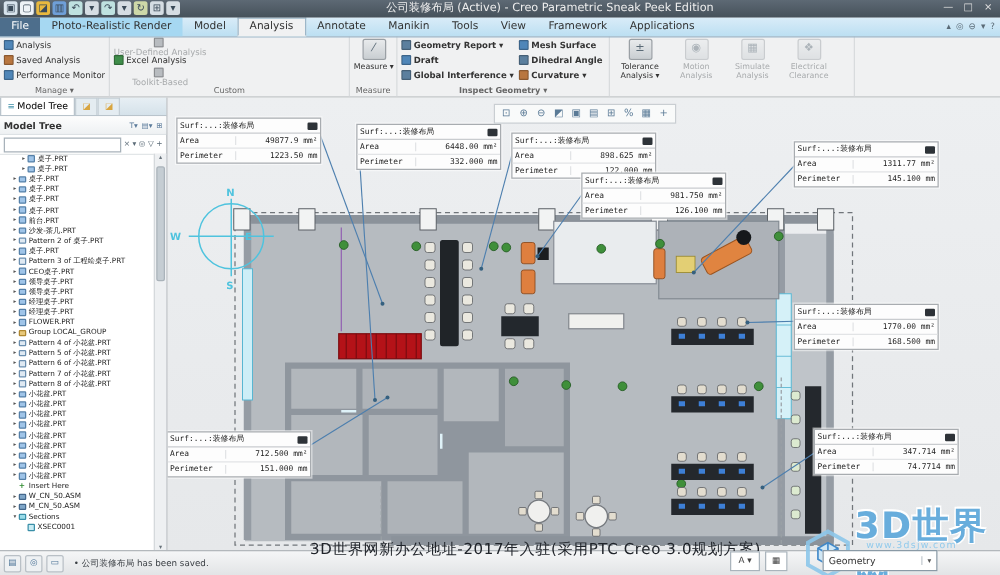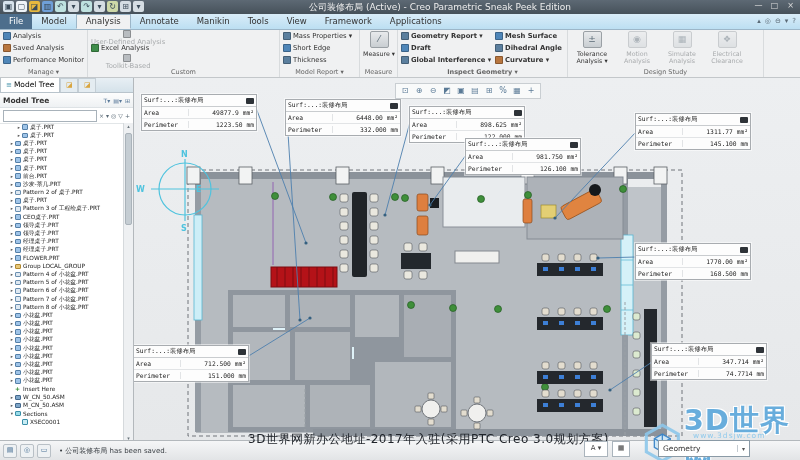--- a/index.html
+++ b/index.html
@@ -123,20 +123,21 @@
   <div class="title">公司装修布局 (Active) - Creo Parametric Sneak Peek Edition</div>
   <div class="winctl">
     <div class="wbtn">—</div>
     <div class="wbtn">□</div>
     <div class="wbtn">×</div>
   </div>
 </div>
 
 <div class="tabrow" id="tabs">
     <span class="tab file">File</span>
+    <span class="tab hl">Photo-Realistic Render</span>
     <span class="tab">Model</span>
     <span class="tab active">Analysis</span>
     <span class="tab">Annotate</span>
     <span class="tab">Manikin</span>
     <span class="tab">Tools</span>
     <span class="tab">View</span>
     <span class="tab">Framework</span>
     <span class="tab">Applications</span>
   </div>
 <div class="tabicons">
@@ -179,39 +180,20 @@
             <span>Excel Analysis</span>
           </div>
           <div class="ritem dis">
             <span class="ic" style="background: rgb(184, 188, 192);"></span>
             <span>Toolkit-Based</span>
           </div>
         </div>
       </div>
       <div class="group-label">Custom</div>
     </div>
-    <div class="group" style="width: 80px;">
-      <div class="gcols">
-        <div>
-          <div class="ritem">
-            <span class="ic" style="background: rgb(91, 127, 158);"></span>
-            <span>Mass Properties ▾</span>
-          </div>
-          <div class="ritem">
-            <span class="ic" style="background: rgb(79, 134, 184);"></span>
-            <span>Short Edge</span>
-          </div>
-          <div class="ritem">
-            <span class="ic" style="background: rgb(91, 127, 158);"></span>
-            <span>Thickness</span>
-          </div>
-        </div>
-      </div>
-      <div class="group-label">Model Report ▾</div>
-    </div>
     <div class="group" style="width: 38px;">
       <div class="gbig">
         <div class="bigbtn">
           <div class="bic">⁄</div>
           <div>Measure ▾</div>
         </div>
       </div>
       <div class="group-label">Measure</div>
     </div>
     <div class="group" style="width: 170px; font-weight: bold;">
@@ -259,21 +241,20 @@
         </div>
         <div class="bigbtn dis">
           <div class="bic">▦</div>
           <div>Simulate Analysis</div>
         </div>
         <div class="bigbtn dis">
           <div class="bic">❖</div>
           <div>Electrical Clearance</div>
         </div>
       </div>
-      <div class="group-label">Design Study</div>
     </div>
   </div>
 
 <div class="panel">
   <div class="ptabs">
     <div class="ptab">
       <span class="tic0">≡</span>
       <span>Model Tree</span>
     </div>
     <div class="ptab-ic">◪</div>

